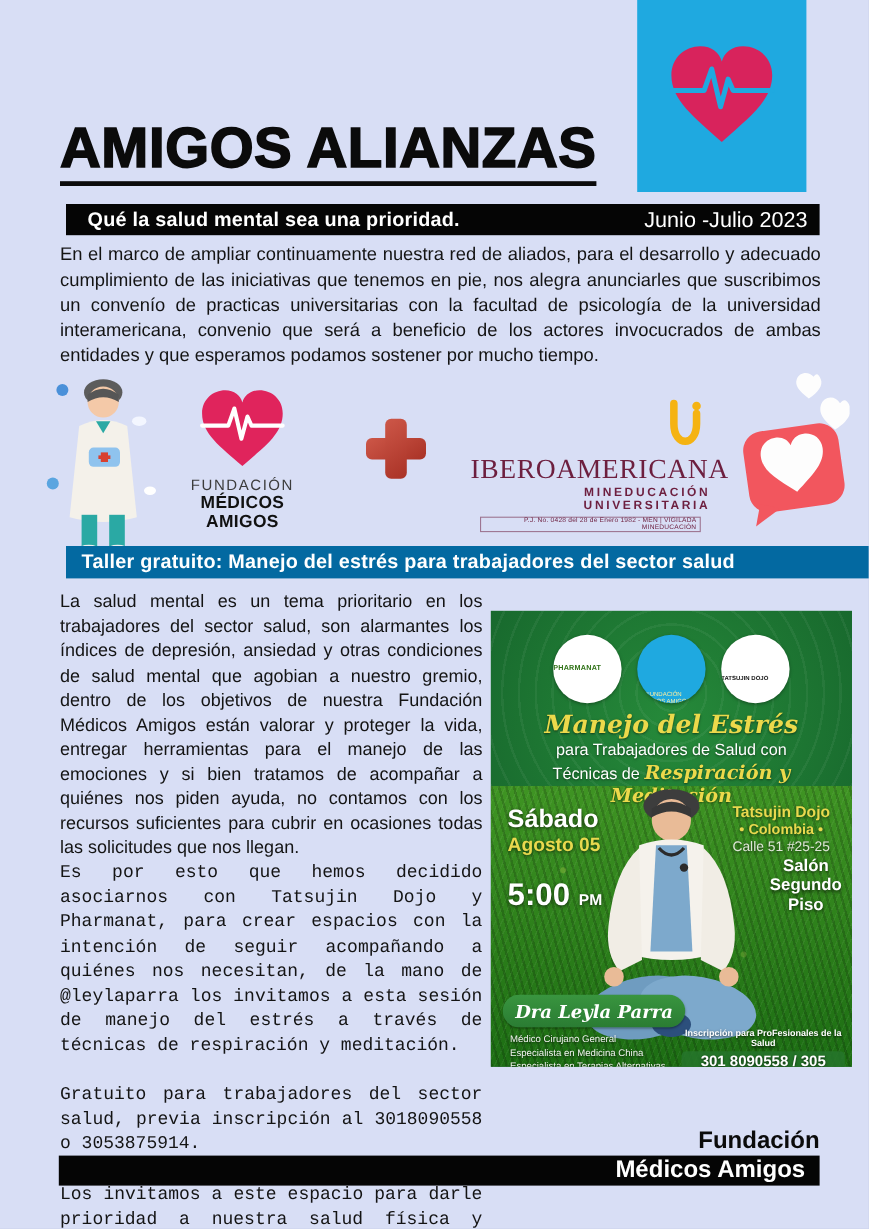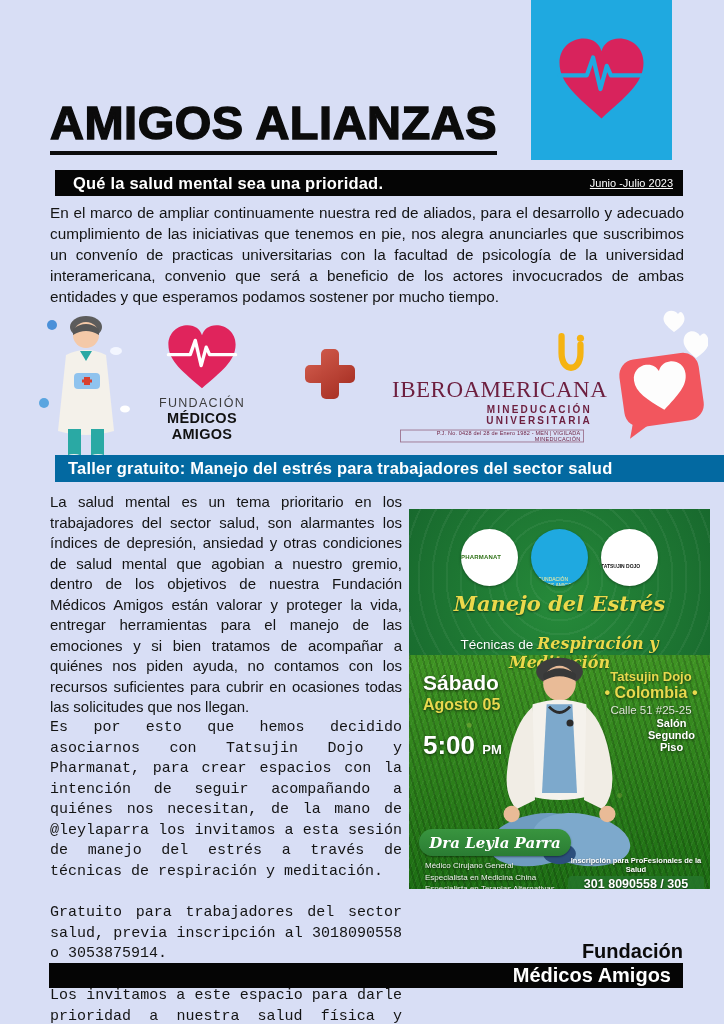--- a/index.html
+++ b/index.html
@@ -21,21 +21,21 @@
     -webkit-text-stroke:1.4px #0b0b0b;
     border-bottom:4px solid #0b0b0b; padding-bottom:4px; line-height:1.05;
   }
 
   .subtitle-bar {
     position:absolute; left:55px; top:170px; width:628px; height:26px;
     background:#050505; color:#fff; display:flex; align-items:center; justify-content:space-between;
     padding:0 10px 0 18px;
   }
   .subtitle-bar .sub { font-weight:700; font-size:16.5px; letter-spacing:.2px;text-align:right; }
-  .subtitle-bar .date { font-size:11px; font-weight:400;text-decoration:underline; }
+  .subtitle-bar .date { font-size:18px; font-weight:400; }
 
   .intro {
     position:absolute; left:50px; top:203px; width:634px;
     font-size:15.3px; line-height:1.37; text-align:justify; text-align-last:left; color:#141414;
   }
 
   
   .doctor-illu { position:absolute; left:30px; top:311px; }
   .fma-logo { position:absolute; left:148px; top:316px; width:108px; text-align:center; }
   .fma-logo .l1 { font-size:12.5px; letter-spacing:1.3px; color:#3c3c3c; margin-top:2px; }
@@ -98,23 +98,23 @@
   .poster-sub2 .script { color:#ecd94b; font-size:16px; }
 
   .sched { position:absolute; left:14px; top:162px; text-shadow:0 1px 3px rgba(0,0,0,.65); }
   .sched .day { font-size:21px; font-weight:800; color:#fff; }
   .sched .date { font-size:16px; font-weight:800; color:#e9d94e; margin-top:1px; }
   .sched .time { font-size:26px; font-weight:800; color:#fff; margin-top:16px; }
   .sched .time small { font-size:13px; font-weight:800; }
 
   .venue { position:absolute; right:8px; top:160px; width:102px; text-align:center; text-shadow:0 1px 3px rgba(0,0,0,.65); }
   .venue .v1 { font-size:13px; font-weight:800; color:#e9d94e; }
-  .venue .v2 { font-size:16px; font-weight:800; color:#e9d94e; }
+  .venue .v2 { font-size:12px; font-weight:800; color:#e9d94e; }
   .venue .v3 { font-size:11.5px; color:#dfe6d8; margin-top:2px; }
-  .venue .v4 { font-size:11px; font-weight:800; color:#fff; margin-top:1px;margin-left:41px; }
+  .venue .v4 { font-size:14px; font-weight:800; color:#fff; margin-top:1px;margin-left:41px; }
 
   .meditator { position:absolute; left:63px; top:146px; }
 
   .doc-pill { position:absolute; left:10px; top:320px; width:152px; height:27px; border-radius:14px;
     background:linear-gradient(#39953f,#2a7c33); display:flex; align-items:center; justify-content:center;
     color:#fff; font-size:15px; box-shadow:0 1px 2px rgba(0,0,0,.4); }
   .doc-creds { position:absolute; left:16px; top:351px; font-size:8px; line-height:1.45; color:#f0f4ee; text-shadow:0 1px 2px rgba(0,0,0,.7); }
   .inscription { position:absolute; right:6px; top:347px; width:136px; text-align:center; text-shadow:0 1px 2px rgba(0,0,0,.7); }
   .inscription .lab { font-size:7.5px; font-weight:700; color:#fff; }
   .inscription .ph { margin-top:2px; font-size:12.5px; font-weight:800; color:#fff; background:rgba(38,118,44,.85); border-radius:4px; padding:1px 3px; }
@@ -243,20 +243,21 @@
         <div class="tat-kanji">
           <div>達人</div>
           <div>道場</div>
         </div>
         <div class="tat-name">TATSUJIN DOJO</div>
         <div class="tat-country">Colombia</div>
       </div>
     </div>
 
     <div class="poster-title script">Manejo del Estrés</div>
+    <div class="poster-sub1">para Trabajadores de Salud con</div>
     <div class="poster-sub2">
       <span>Técnicas de</span>
       <span class="script">Respiración y Meditación</span>
     </div>
 
     <div class="meditator">
       <svg width="175" height="234" viewBox="0 0 150 200">
         <ellipse cx="75" cy="14" rx="20" ry="12" fill="#3d3d3d"></ellipse>
         <ellipse cx="75" cy="24" rx="14" ry="15" fill="#e9bb97"></ellipse>
         <path d="M61 16 Q75 6 89 16 L89 22 Q75 14 61 22 Z" fill="#383838"></path>

